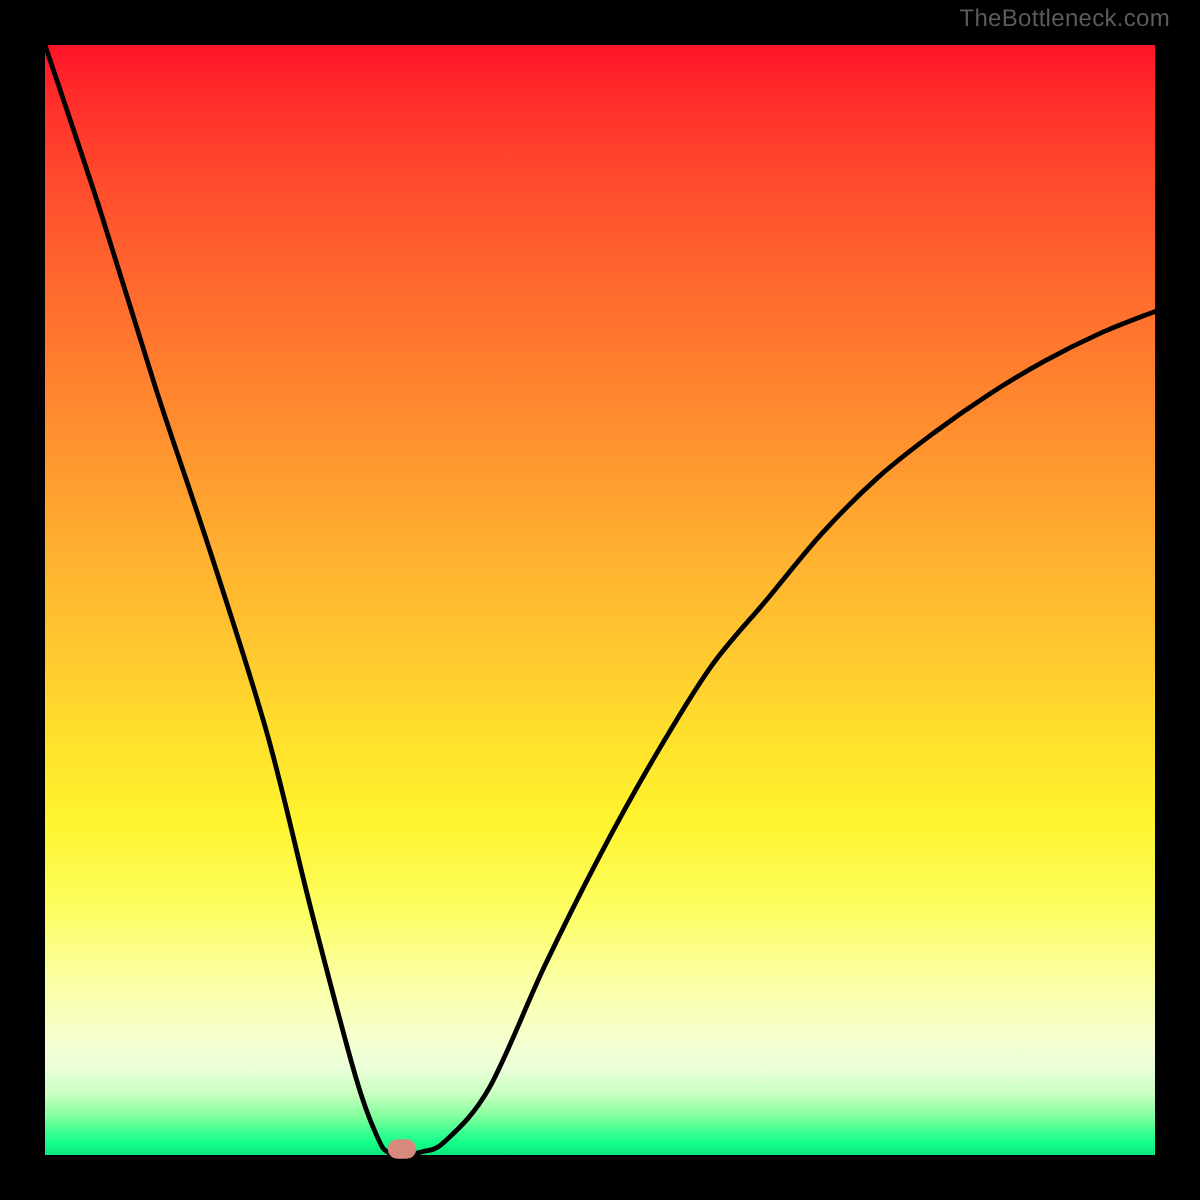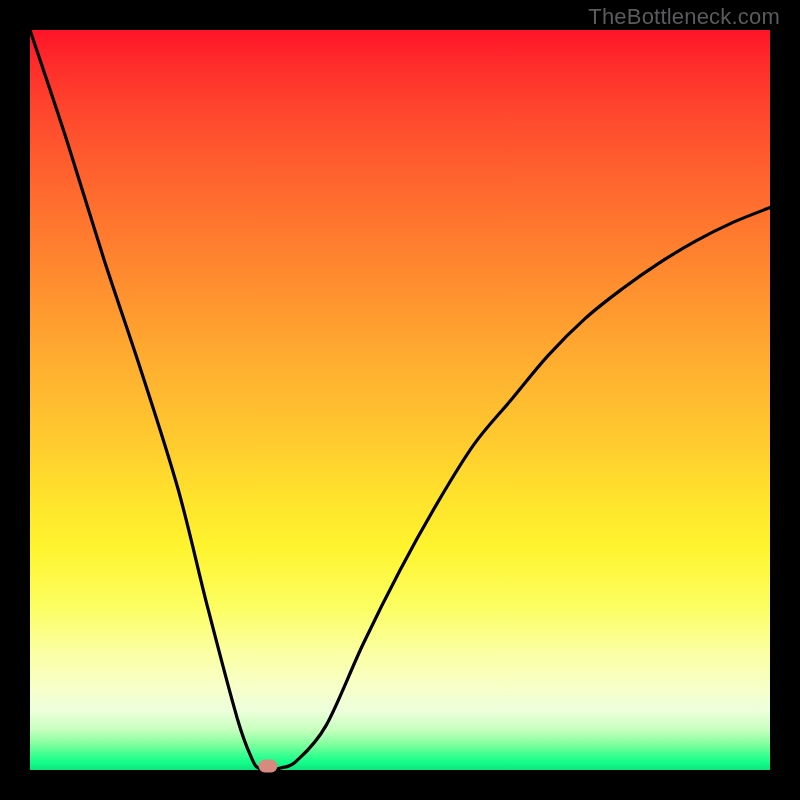--- a/index.html
+++ b/index.html
@@ -8,21 +8,21 @@
     width: 800px;
     height: 800px;
     background: #000;
     position: relative;
   }
   .watermark {
     position: absolute;
     top: 4px;
     right: 20px;
     font-family: Arial, Helvetica, sans-serif;
-    font-size: 22px;
+    font-size: 16px;
     color: #5b5b5e;
     font-weight: 500;
     letter-spacing: 0.2px;
   }
   .plot {
     position: absolute;
     left: 30px;
     top: 30px;
     width: 740px;
     height: 740px;

